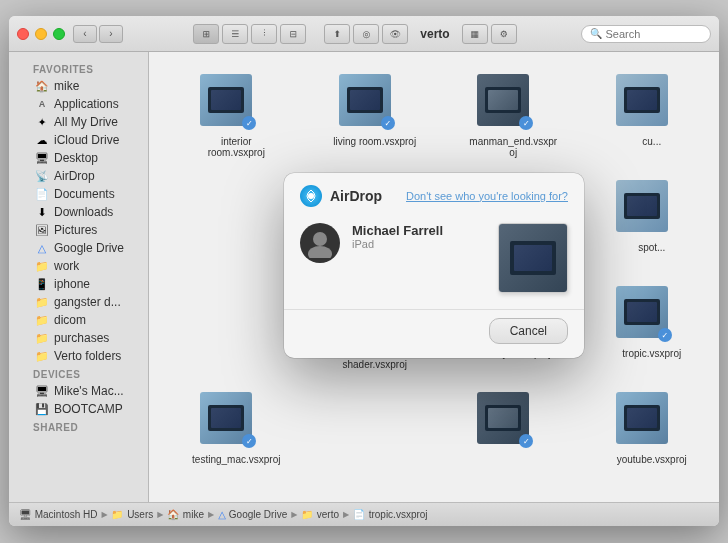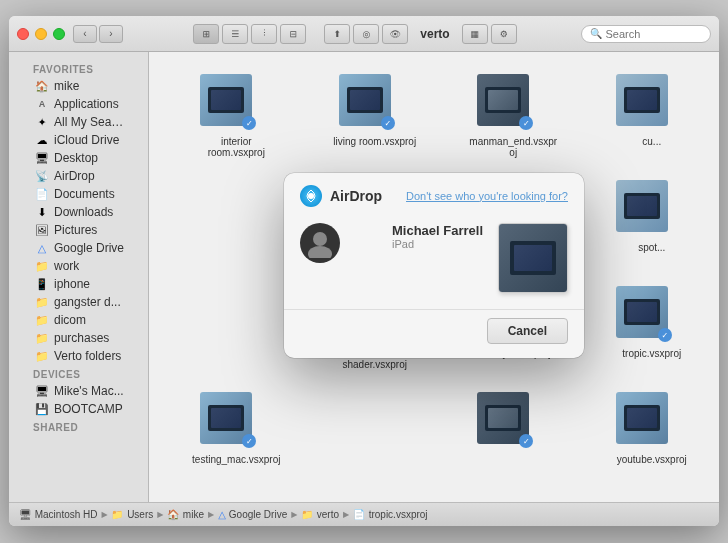--- a/index.html
+++ b/index.html
@@ -299,21 +299,20 @@
       width: 40px; height: 40px;
       border-radius: 50%;
       background: #333;
       display: flex; align-items: center; justify-content: center;
       flex-shrink: 0;
       overflow: hidden;
     }
 
     .device-info {
       flex: 1;
-      margin-left: 40px;
     }
 
     .device-name {
       font-size: 13px;
       font-weight: 600;
       color: #333;
     }
 
     .device-type {
       font-size: 11px;
@@ -335,23 +334,23 @@
       display: flex;
       justify-content: flex-end;
       padding: 8px 16px 14px;
       border-top: 1px solid #ddd;
     }
 
     .btn-cancel {
       padding: 5px 20px;
       background: linear-gradient(to bottom, #f0f0f0, #e0e0e0);
       border: 1px solid #bbb;
-      border-radius: 4px;
+      border-radius: 10px;
       font-size: 12px;
-      font-weight: 700;
+      font-weight: 400;
       color: #333;
       cursor: pointer;
     }
 
     
     .verto-thumb {
       width: 52px; height: 52px;
       background: linear-gradient(135deg, #7090b0, #506080);
       border-radius: 3px;
       display: flex; align-items: center; justify-content: center;
@@ -415,21 +414,21 @@
       <div class="sidebar-item">
         <span class="sidebar-icon">🏠</span>
         <span class="sidebar-label">mike</span>
       </div>
       <div class="sidebar-item">
         <span class="sidebar-icon" style="font-size:9px;font-weight:700;color:#666;">A</span>
         <span class="sidebar-label">Applications</span>
       </div>
       <div class="sidebar-item">
         <span class="sidebar-icon">✦</span>
-        <span class="sidebar-label">All My Search</span>
+        <span class="sidebar-label">All My Drive</span>
       </div>
       <div class="sidebar-item">
         <span class="sidebar-icon">☁</span>
         <span class="sidebar-label">iCloud Drive</span>
       </div>
       <div class="sidebar-item">
         <span class="sidebar-icon">🖥</span>
         <span class="sidebar-label">Desktop</span>
       </div>
       <div class="sidebar-item">

